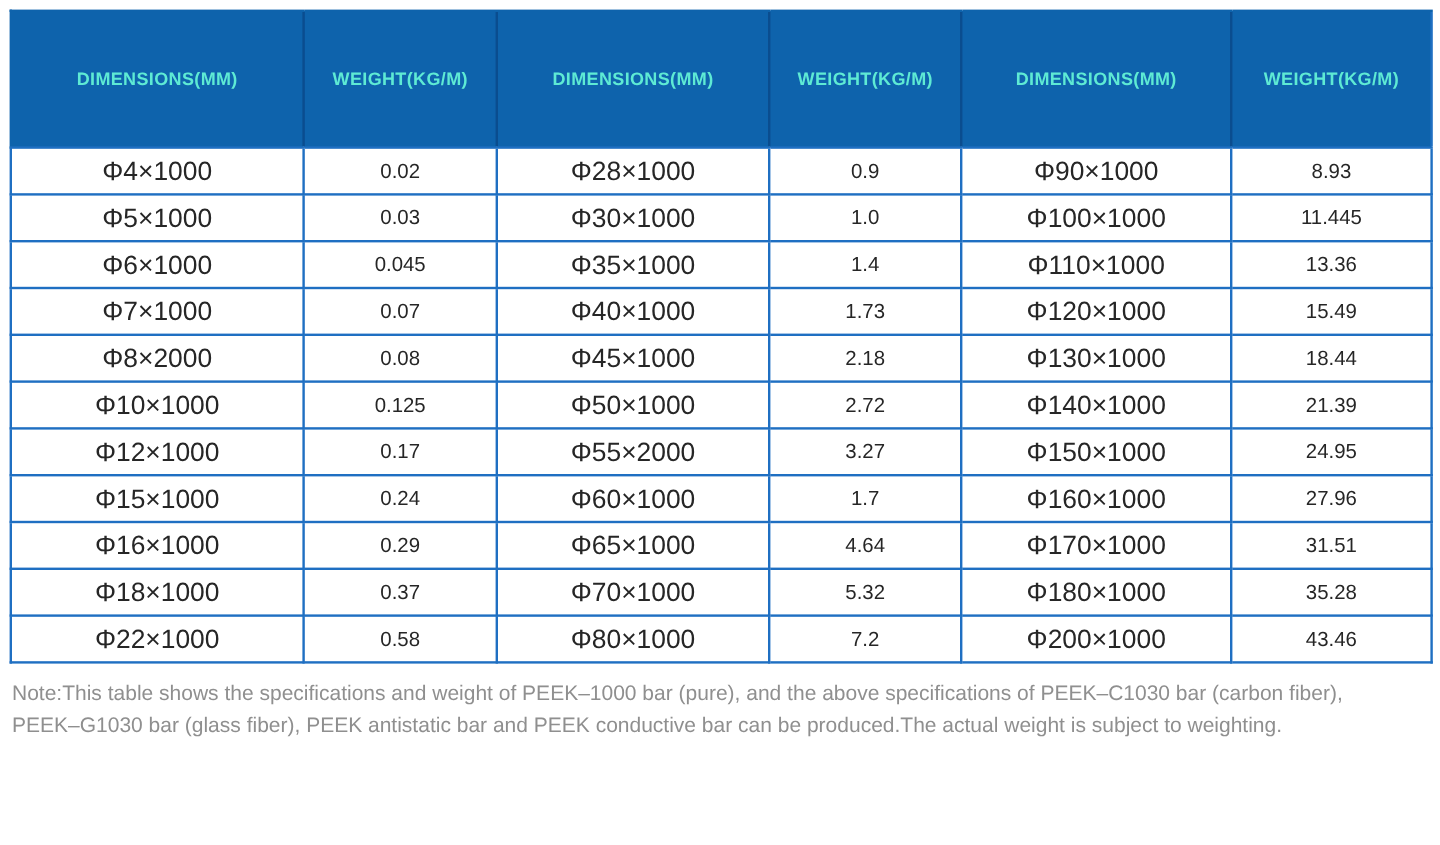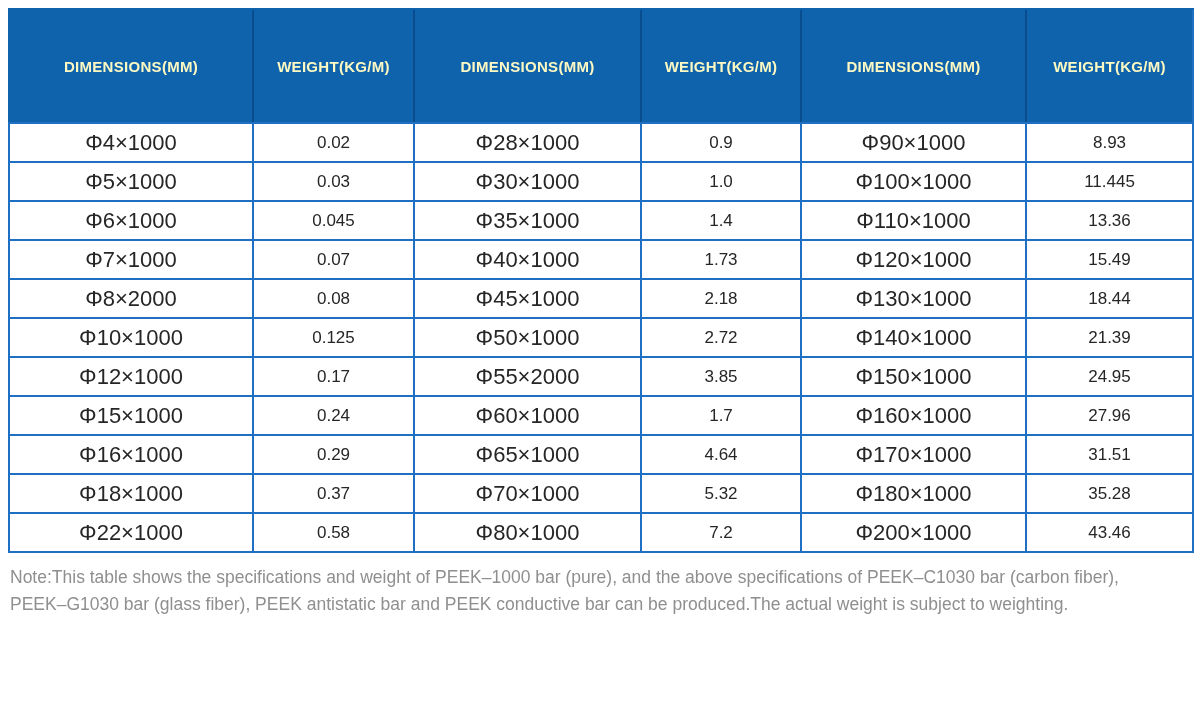--- a/index.html
+++ b/index.html
@@ -19,21 +19,21 @@
   }
   .sheet{padding:8px;}
   table.spec{
     border-collapse:collapse;
     table-layout:fixed;
     width:1184px;
     border:2px solid var(--cell-border);
   }
   table.spec thead th{
     background:var(--header-bg);
-    color:#fef9c3;
+    color:#5eead4;
     font-weight:bold;
     font-size:15px;
     letter-spacing:.3px;
     height:110px;
     text-align:center;
     vertical-align:middle;
     border-left:2px solid var(--header-divider);
     border-top:2px solid var(--header-bg);
     border-bottom:2px solid var(--cell-border);
     margin-left:20px;
@@ -130,21 +130,21 @@
           <td class="wt">0.125</td>
           <td class="dim">Φ50×1000</td>
           <td class="wt">2.72</td>
           <td class="dim">Φ140×1000</td>
           <td class="wt">21.39</td>
         </tr>
         <tr>
           <td class="dim">Φ12×1000</td>
           <td class="wt">0.17</td>
           <td class="dim">Φ55×2000</td>
-          <td class="wt">3.85</td>
+          <td class="wt">3.27</td>
           <td class="dim">Φ150×1000</td>
           <td class="wt">24.95</td>
         </tr>
         <tr>
           <td class="dim">Φ15×1000</td>
           <td class="wt">0.24</td>
           <td class="dim">Φ60×1000</td>
           <td class="wt">1.7</td>
           <td class="dim">Φ160×1000</td>
           <td class="wt">27.96</td>

